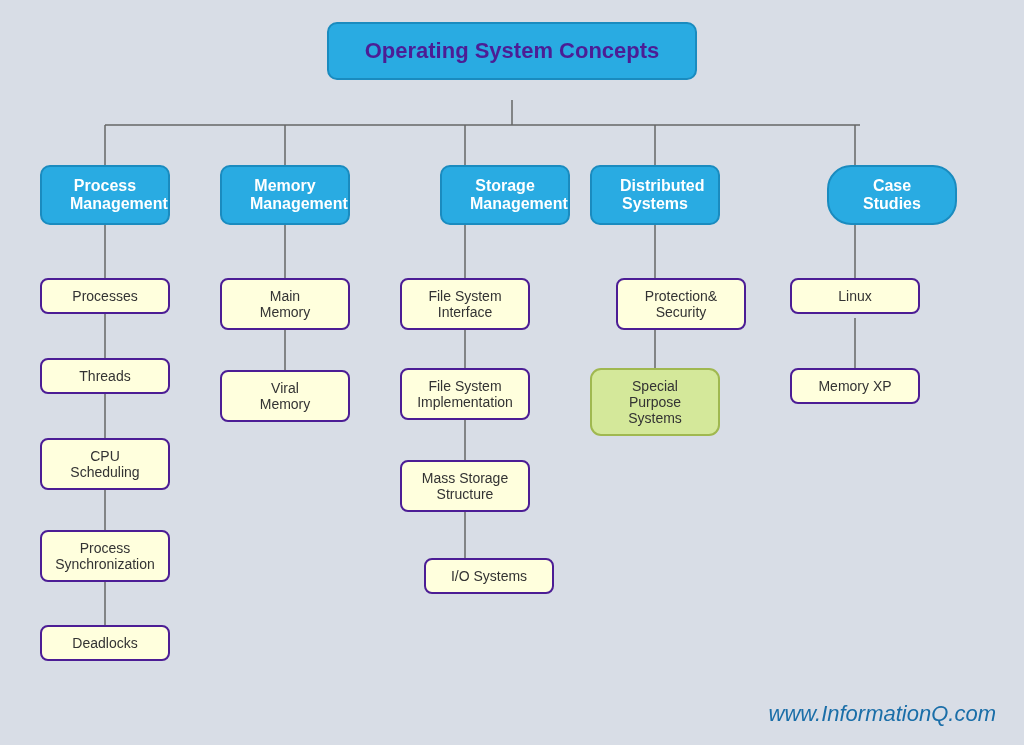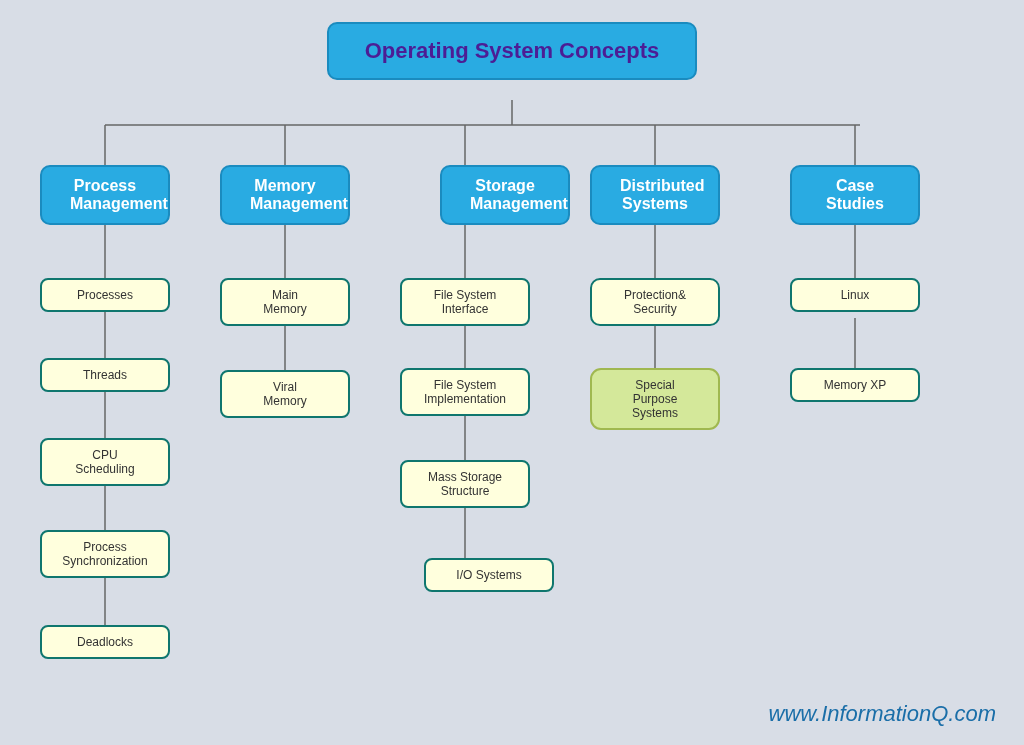--- a/index.html
+++ b/index.html
@@ -43,25 +43,25 @@
       text-align: center;
       font-size: 16px;
       font-weight: bold;
       color: #fff;
       width: 130px;
     }
     
     .child-node {
       position: absolute;
       background: #ffffdd;
-      border: 2px solid #0f766e;
+      border: 2px solid #4c1d95;
       border-radius: 8px;
       padding: 8px 10px;
       text-align: center;
-      font-size: 12px;
+      font-size: 14px;
       color: #333;
       width: 130px;
     }
     
     .child-node.green {
       background: #d4e89a;
       border-color: #a0b850;
     }
     
     .lines-svg {
@@ -130,39 +130,39 @@
   </div>
 
   <div class="cat-node" style="left:400px; top:165px;margin-left:40px;">
     <span>Storage<br>Management</span>
   </div>
 
   <div class="cat-node" style="left:590px; top:165px;">
     <span>Distributed<br>Systems</span>
   </div>
 
-  <div class="cat-node" style="left:790px; top:165px;">
+  <div class="cat-node" style="left:827px; top:165px;border-radius:24px;">
     <span>Case<br>Studies</span>
   </div>
 
   <div class="child-node" style="left:40px; top:278px;">Processes</div>
   <div class="child-node" style="left:40px; top:358px;">Threads</div>
   <div class="child-node" style="left:40px; top:530px;">Process<br>Synchronization</div>
   <div class="child-node" style="left:40px; top:438px;">CPU<br>Scheduling</div>
   <div class="child-node" style="left:40px; top:625px;">Deadlocks</div>
 
   <div class="child-node" style="left:220px; top:278px;">Main<br>Memory</div>
   <div class="child-node" style="left:220px; top:370px;">Viral<br>Memory</div>
 
   <div class="child-node" style="left:400px; top:278px;">File System<br>Interface</div>
   <div class="child-node" style="left:400px; top:368px;">File System<br>Implementation</div>
   <div class="child-node" style="left:400px; top:460px;">Mass Storage<br>Structure</div>
   <div class="child-node" style="left:424px; top:558px;">I/O Systems</div>
 
-  <div class="child-node" style="left:590px; top:278px;border-radius:10px;">Protection&amp;<br>Security</div>
+  <div class="child-node" style="left:616px; top:278px;">Protection&amp;<br>Security</div>
   <div class="child-node green" style="left:590px; top:368px;border-radius:11px;">Special<br>Purpose<br>Systems</div>
 
   <div class="child-node" style="left:790px; top:278px;">Linux</div>
   <div class="child-node" style="left:790px; top:368px;">Memory XP</div>
 
   <div class="watermark">www.InformationQ.com</div>
 
 </div>
 
 </body></html>

